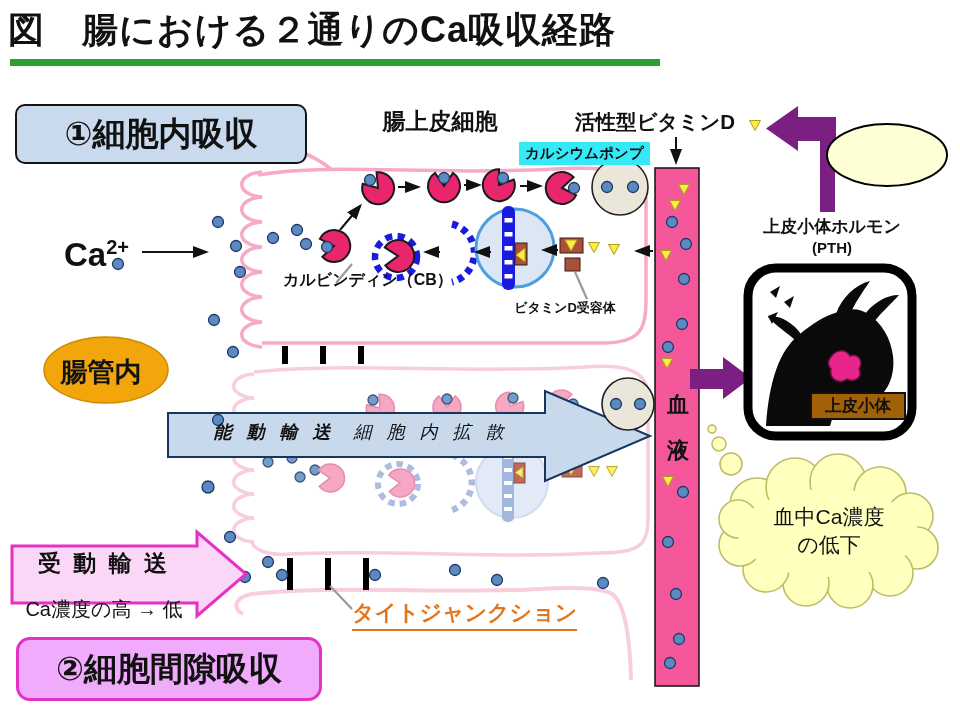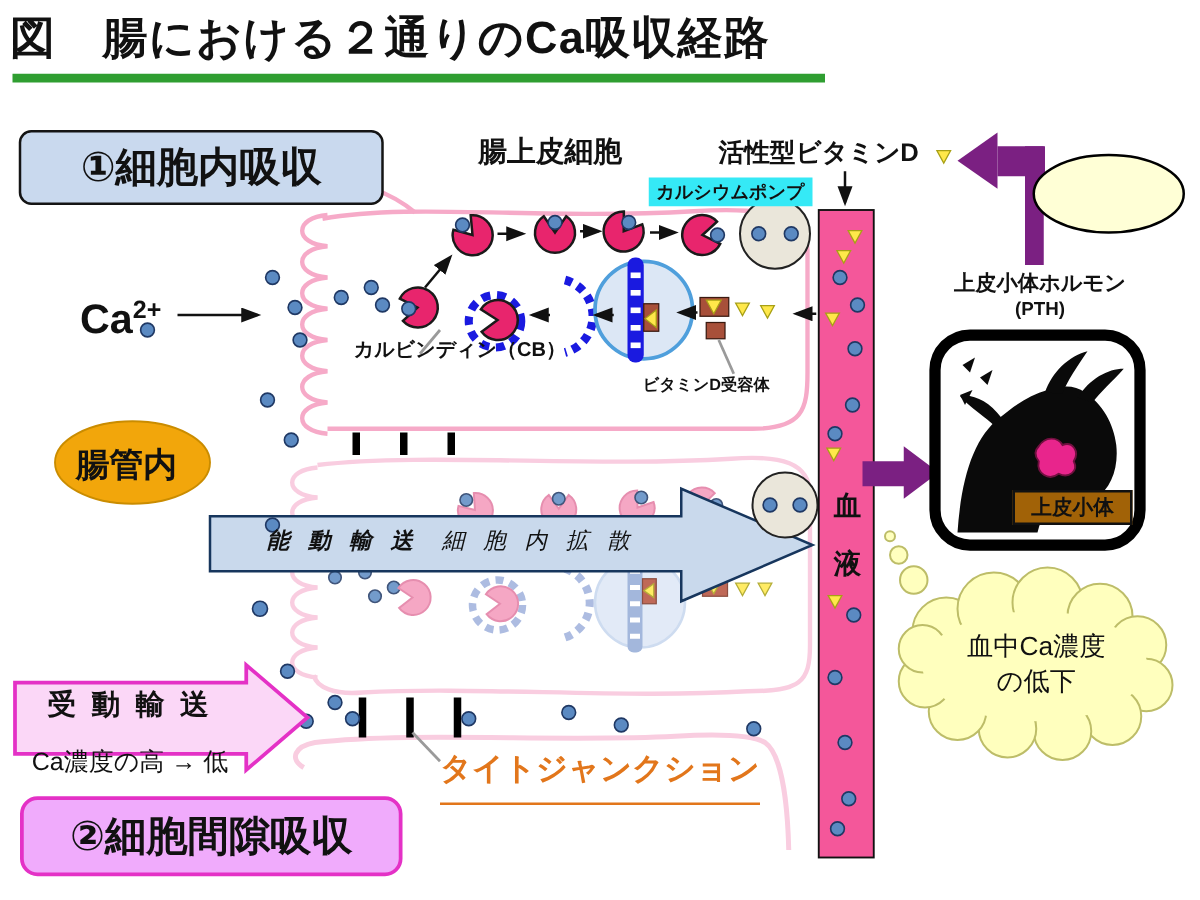--- a/index.html
+++ b/index.html
@@ -24,21 +24,21 @@
   .ca sup{font-size:20px;}
   .lumenLbl{left:40px;top:354px;width:122px;font-size:27px;font-weight:bold;}
   .cb1{left:283px;top:270px;width:162px;font-size:16px;font-weight:600;}
   .cb2{left:268px;top:297px;width:188px;font-size:13px;font-weight:600;}
   .vdr{left:500px;top:299px;width:130px;font-size:13px;font-weight:600;}
   .activeTxt{left:178px;top:420px;width:366px;font-size:18px;font-style:italic;}
   .activeTxt .b{font-weight:bold;letter-spacing:5px;}
   .activeTxt .r{font-weight:400;letter-spacing:5px;}
   .pas1{left:16px;top:548px;width:176px;font-size:23px;font-weight:bold;letter-spacing:3px;}
   .pas2{left:8px;top:556px;width:192px;font-size:20px;margin-top:40px;}
-  .tj{left:352px;top:598px;font-size:25px;font-weight:bold;color:#e2761b;border-bottom:2.5px solid #e2761b;padding-bottom:11px;}
+  .tj{left:352px;top:598px;font-size:22px;font-weight:bold;color:#e2761b;border-bottom:2.5px solid #e2761b;padding-bottom:1px;}
   .bl1{left:665px;top:390px;width:26px;font-size:22px;font-weight:bold;}
   .bl2{left:665px;top:436px;width:26px;font-size:22px;font-weight:bold;}
   .cl1{left:745px;top:503px;width:168px;font-size:21px;}
   .cl2{left:745px;top:531px;width:168px;font-size:21px;}
   .ptLbl{left:810px;top:392px;width:92px;height:24px;background:#a16207;border:2px solid #111;
          display:flex;align-items:center;justify-content:center;font-size:16.5px;font-weight:bold;z-index:3;}
   
   .pacA{fill:#e8256d;stroke:#1a1a1a;stroke-width:2;}
   .pacB{fill:#f498ba;stroke:#e липс;stroke-width:0;}
   .pacB{fill:#f498ba;stroke:#e27ba2;stroke-width:1.6;}

